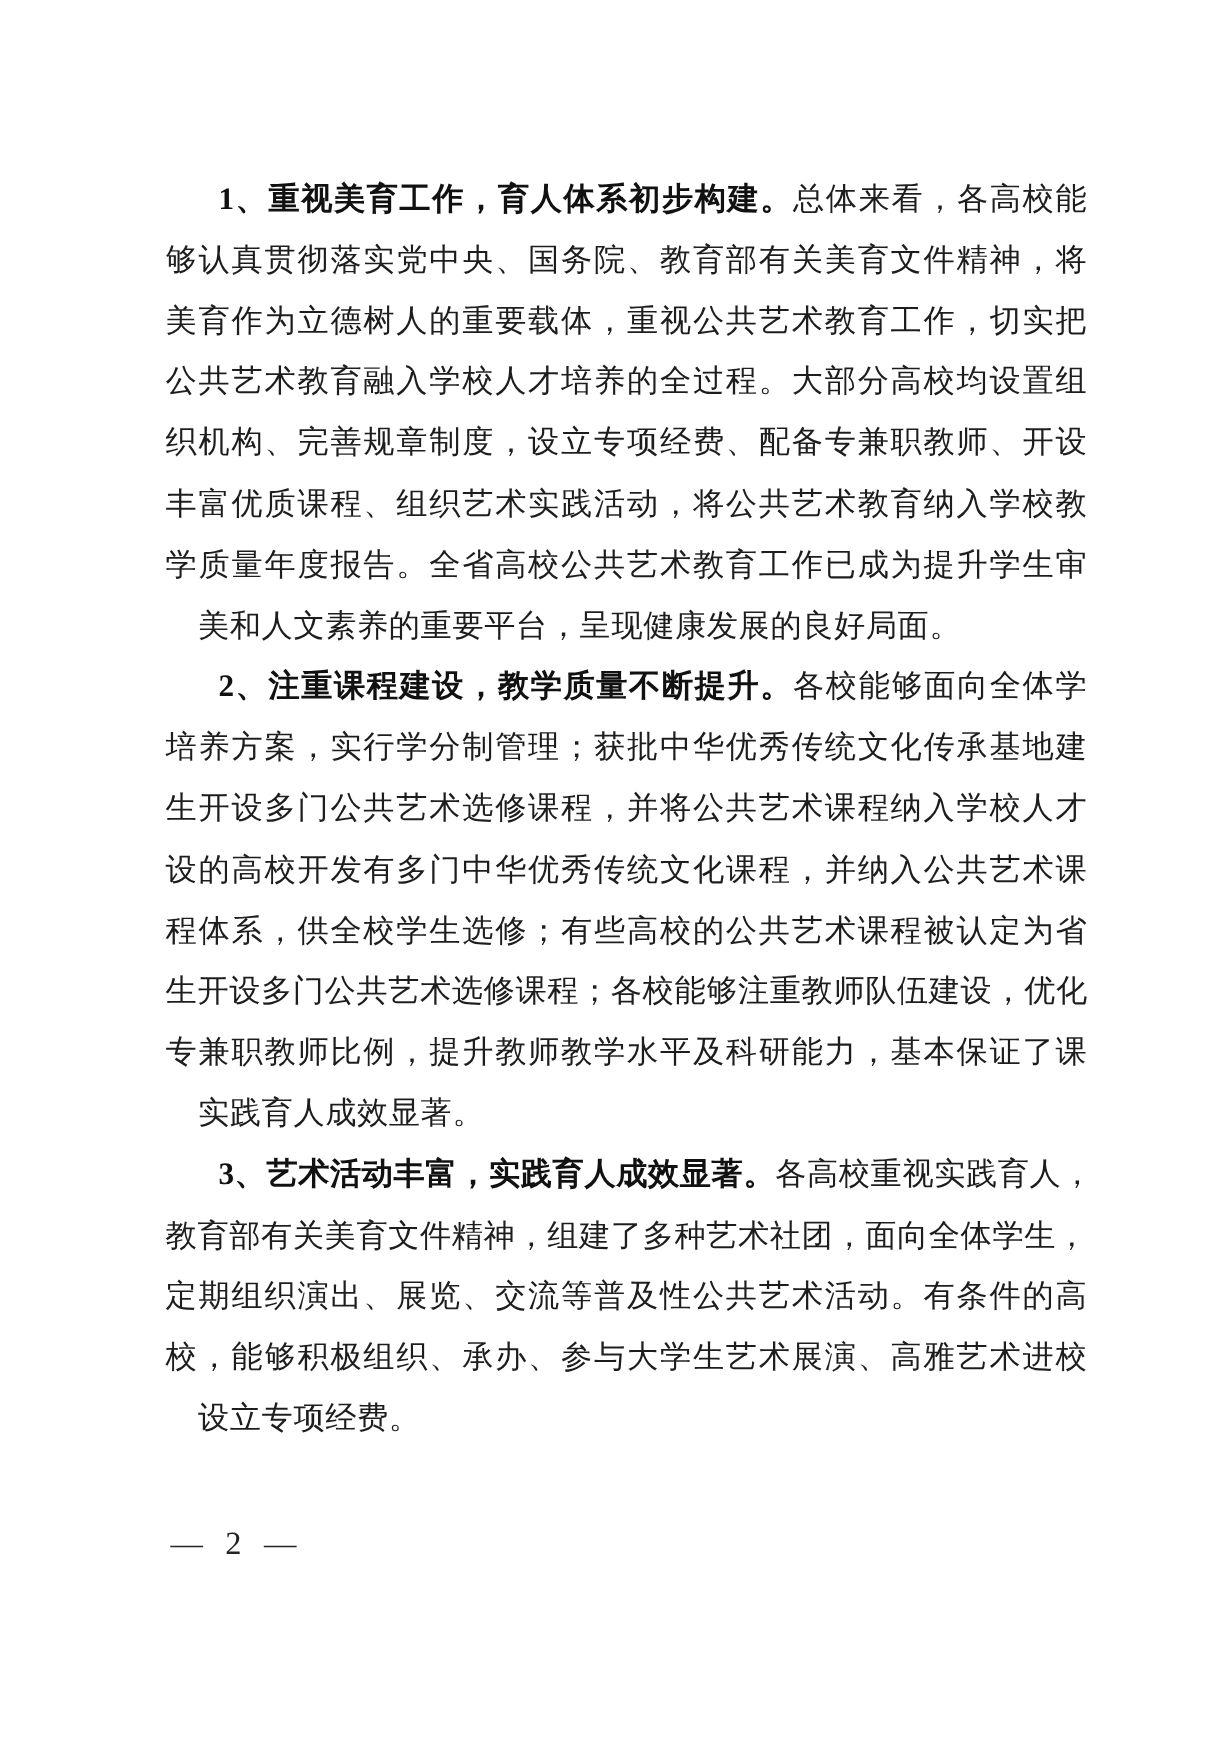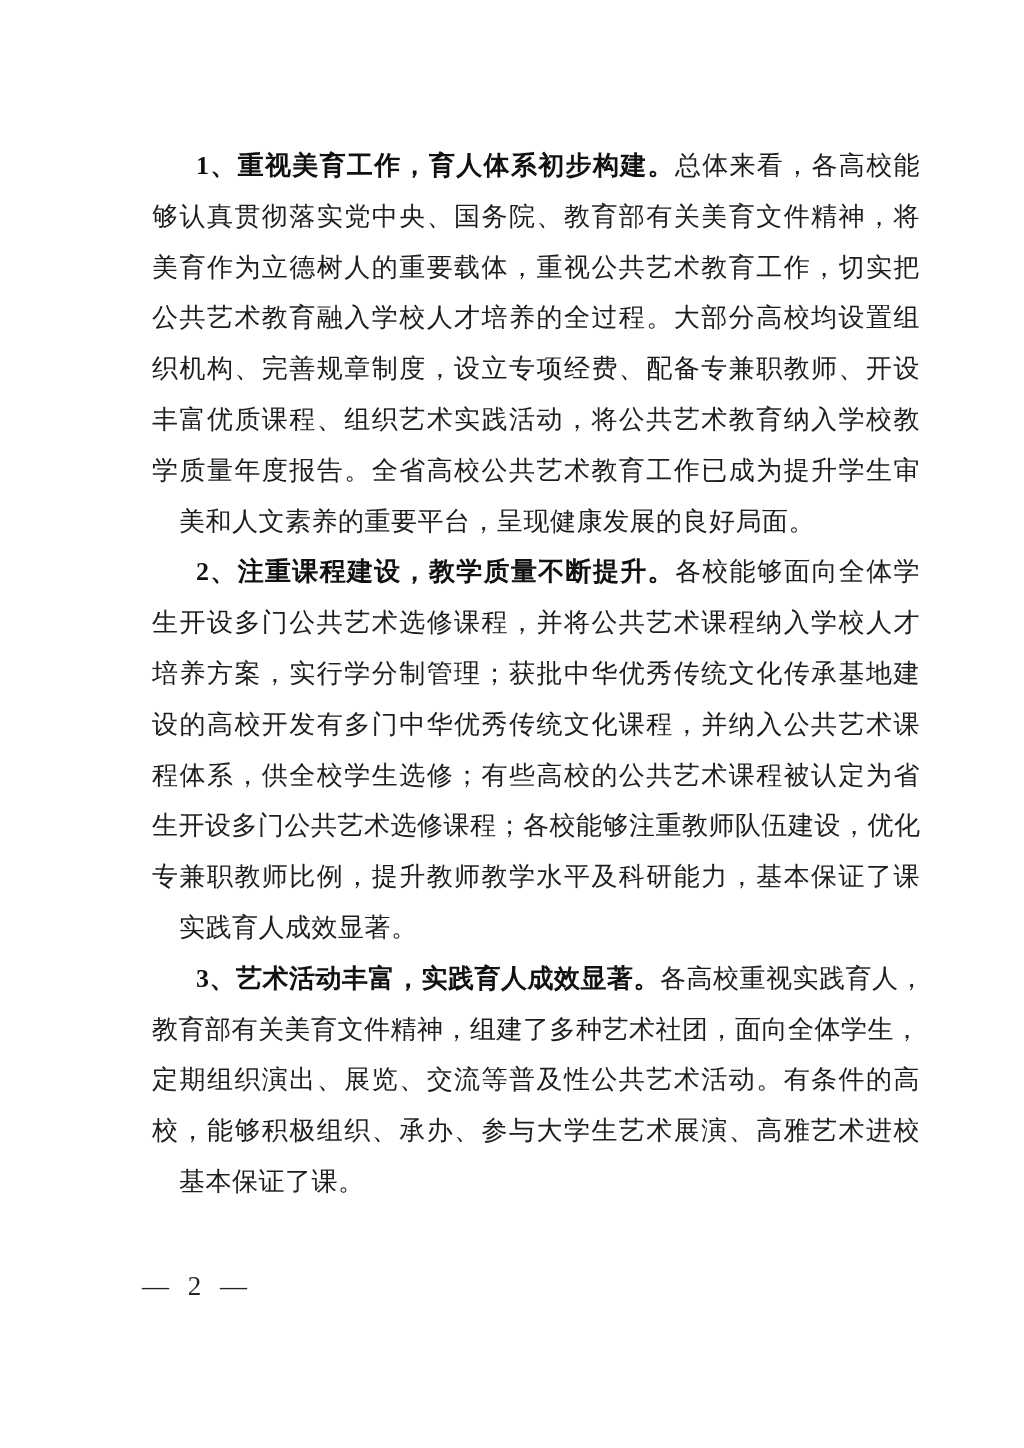--- a/index.html
+++ b/index.html
@@ -13,21 +13,21 @@
   .page {
     position: relative;
     width: 1024px;
     height: 1448px;
     background: #ffffff;
     font-family: "Liberation Serif", serif;
     color: #1d1d1d;
   }
   .textblock {
     position: absolute;
-    left: 152px;
+    left: 138px;
     top: 141px;
     width: 768px;
   }
   .para {
     margin: 0;
     padding: 0;
   }
   .line {
     height: 50.8px;
     line-height: 50.8px;
@@ -75,33 +75,33 @@
       <div class="line">美育作为立德树人的重要载体，重视公共艺术教育工作，切实把</div>
       <div class="line">公共艺术教育融入学校人才培养的全过程。大部分高校均设置组</div>
       <div class="line">织机构、完善规章制度，设立专项经费、配备专兼职教师、开设</div>
       <div class="line">丰富优质课程、组织艺术实践活动，将公共艺术教育纳入学校教</div>
       <div class="line">学质量年度报告。全省高校公共艺术教育工作已成为提升学生审</div>
       <div class="line plast">美和人文素养的重要平台，呈现健康发展的良好局面。</div>
     </div>
 
     <div class="para">
       <div class="line first"><span class="head">2、注重课程建设，教学质量不断提升。</span><span>各校能够面向全体学</span></div>
+      <div class="line">培养方案，实行学分制管理；获批中华优秀传统文化传承基地建</div>
       <div class="line">生开设多门公共艺术选修课程，并将公共艺术课程纳入学校人才</div>
-      <div class="line">培养方案，实行学分制管理；获批中华优秀传统文化传承基地建</div>
       <div class="line">设的高校开发有多门中华优秀传统文化课程，并纳入公共艺术课</div>
       <div class="line">程体系，供全校学生选修；有些高校的公共艺术课程被认定为省</div>
       <div class="line">生开设多门公共艺术选修课程；各校能够注重教师队伍建设，优化</div>
       <div class="line">专兼职教师比例，提升教师教学水平及科研能力，基本保证了课</div>
       <div class="line plast">实践育人成效显著。</div>
     </div>
 
     <div class="para">
       <div class="line first"><span class="head">3、艺术活动丰富，实践育人成效显著。</span><span>各高校重视实践育人，</span></div>
       <div class="line">教育部有关美育文件精神，组建了多种艺术社团，面向全体学生，</div>
       <div class="line">定期组织演出、展览、交流等普及性公共艺术活动。有条件的高</div>
       <div class="line">校，能够积极组织、承办、参与大学生艺术展演、高雅艺术进校</div>
-      <div class="line plast">基本保证了课。</div>
+      <div class="line plast">设立专项经费。</div>
     </div>
 
   </div>
 
   <div class="pagenum">— 2 —</div>
 </div>
 
 </body></html>

